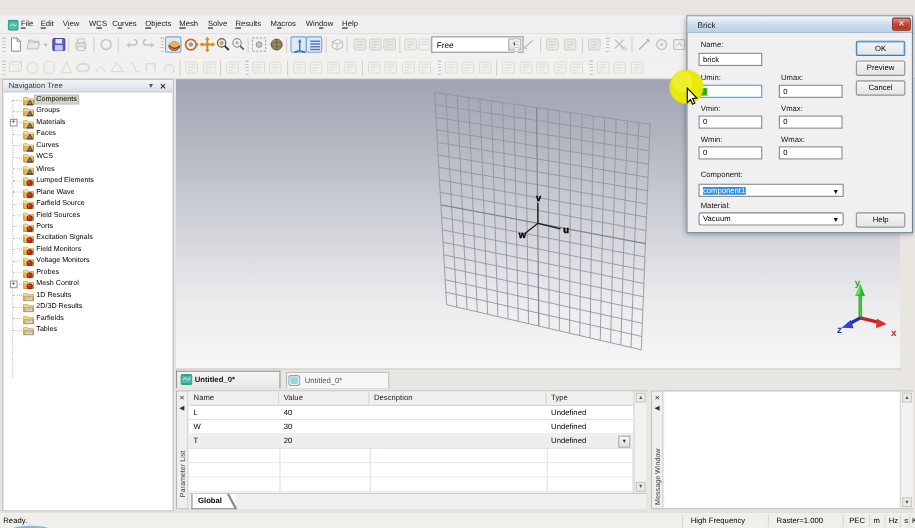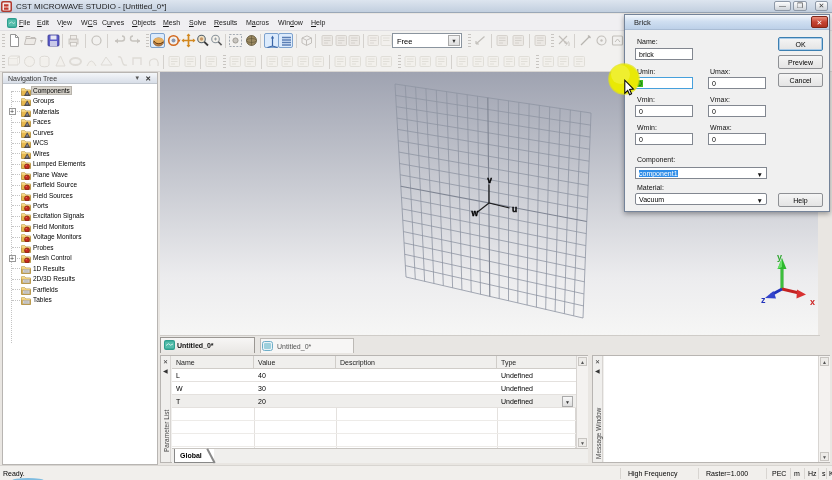--- a/index.html
+++ b/index.html
@@ -46,31 +46,20 @@
 
 #dlg{left:624px;top:14px;width:206px;height:198px;background:#F0F0F0;border:1px solid #748399;box-shadow:0 2px 5px rgba(0,0,0,0.35);}
 #dlgtitle{position:absolute;left:0;top:0;width:204px;height:15px;background:linear-gradient(#F3F7FC,#D0DFF1 45%,#BCD0E8);border-bottom:1px solid #A9BCD4;}
 .dl{position:absolute;font-size:7px;color:#111;}
 .dfield{position:absolute;height:12px;background:#fff;border:1px solid #828790;font-size:7px;padding:2px 0 0 3px;}
 .dbtn{position:absolute;width:45px;height:14px;background:linear-gradient(#F5F5F5,#E4E4E4);border:1px solid #8E9094;border-radius:2px;font-size:7px;text-align:center;padding-top:3px;}
 </style></head>
 <body>
 <div id="root">
 
-  <div class="abs" id="titlebar">
-    <svg class="abs" style="left:1px;top:1px" width="11" height="11">
-        <rect x="0" y="0" width="11" height="11" rx="2" fill="#B03A30"></rect>
-        <rect x="1.5" y="1.5" width="8" height="8" rx="1" fill="#F5E8E6"></rect>
-        <path d="M3 3.2h4.5v2.2H5v1h2.5v2.4H3V6.6h2.2v-1H3z" fill="#C0392E"></path>
-      </svg>
-    <span class="ttext">CST MICROWAVE STUDIO - [Untitled_0*]</span>
-    <div class="winbtn" style="left:774px;width:17px;">—</div>
-    <div class="winbtn" style="left:793px;width:14px;">❐</div>
-    <div class="winbtn" style="left:815px;width:13px;">✕</div>
-  </div>
 
   <div class="abs" id="menubar">
     <svg class="abs" style="left:6.5px;top:3.5px" width="10" height="10">
         <rect x="0" y="0" width="10" height="10" rx="2" fill="#2E9E8E"></rect>
         <rect x="1" y="1.5" width="8" height="7" rx="1" fill="#55BDAB"></rect>
         <path d="M2 5.5l2.5-1.5 2 1.5 1.5-1" stroke="#CFEFE8" stroke-width="0.8" fill="none"></path>
       </svg>
     <span class="mi" style="left:19px"><u>F</u>ile</span>
     <span class="mi" style="left:37px"><u>E</u>dit</span>
     <span class="mi" style="left:57px">V<u>i</u>ew</span>
@@ -225,21 +214,21 @@
           <rect x="2" y="2.5" width="10.5" height="10" rx="1" fill="#F0EDE9" stroke="#D8D5D0" stroke-width="0.9"></rect>
           <path d="M4 5h6.5M4 7.5h6.5M4 10h4" stroke="#D8D5D0" stroke-width="0.9"></path>
         </svg>
       </div>
       <div class="ico" style="left:379px;top:2px">
         <svg width="15" height="15">
           <rect x="2" y="2.5" width="10.5" height="10" rx="1" fill="#F2F0ED" stroke="#DEDBD6" stroke-width="0.9"></rect>
           <path d="M4 5h6.5M4 7.5h6.5" stroke="#DEDBD6" stroke-width="0.9"></path>
         </svg>
       </div>
-      <div style="position:absolute;left:392px;top:2px;width:70px;height:15px;background:#fff;border:1px solid #8A949E;font-size:7.5px;padding:2.5px 0 0 4px;">Free<span style="position:absolute;right:1px;top:1px;width:12px;height:11px;background:linear-gradient(#F4F4F4,#DDDDDD);border:1px solid #AAA;text-align:center;font-size:5.5px;line-height:10px;color:#333">▼</span></div>
+      <div style="position:absolute;left:392px;top:2px;width:84px;height:15px;background:#fff;border:1px solid #8A949E;font-size:7.5px;padding:2.5px 0 0 4px;">Free<span style="position:absolute;right:1px;top:1px;width:12px;height:11px;background:linear-gradient(#F4F4F4,#DDDDDD);border:1px solid #AAA;text-align:center;font-size:5.5px;line-height:10px;color:#333">▼</span></div>
       <div class="tgrip" style="left:468px"></div>
       <div class="ico" style="left:473px;top:2px">
         <svg width="15" height="15">
           <path d="M3 11 L11.5 3.5 M3 11 l0-3 M3 11 l3 0" stroke="#C2BFBA" stroke-width="1.2" fill="none"></path>
         </svg>
       </div>
       <div class="tsep" style="left:491px"></div>
       <div class="ico" style="left:495px;top:2px">
         <svg width="15" height="15">
           <rect x="2" y="2.5" width="10.5" height="10" rx="1" fill="#EBE8E4" stroke="#D2CFCA" stroke-width="0.9"></rect>

